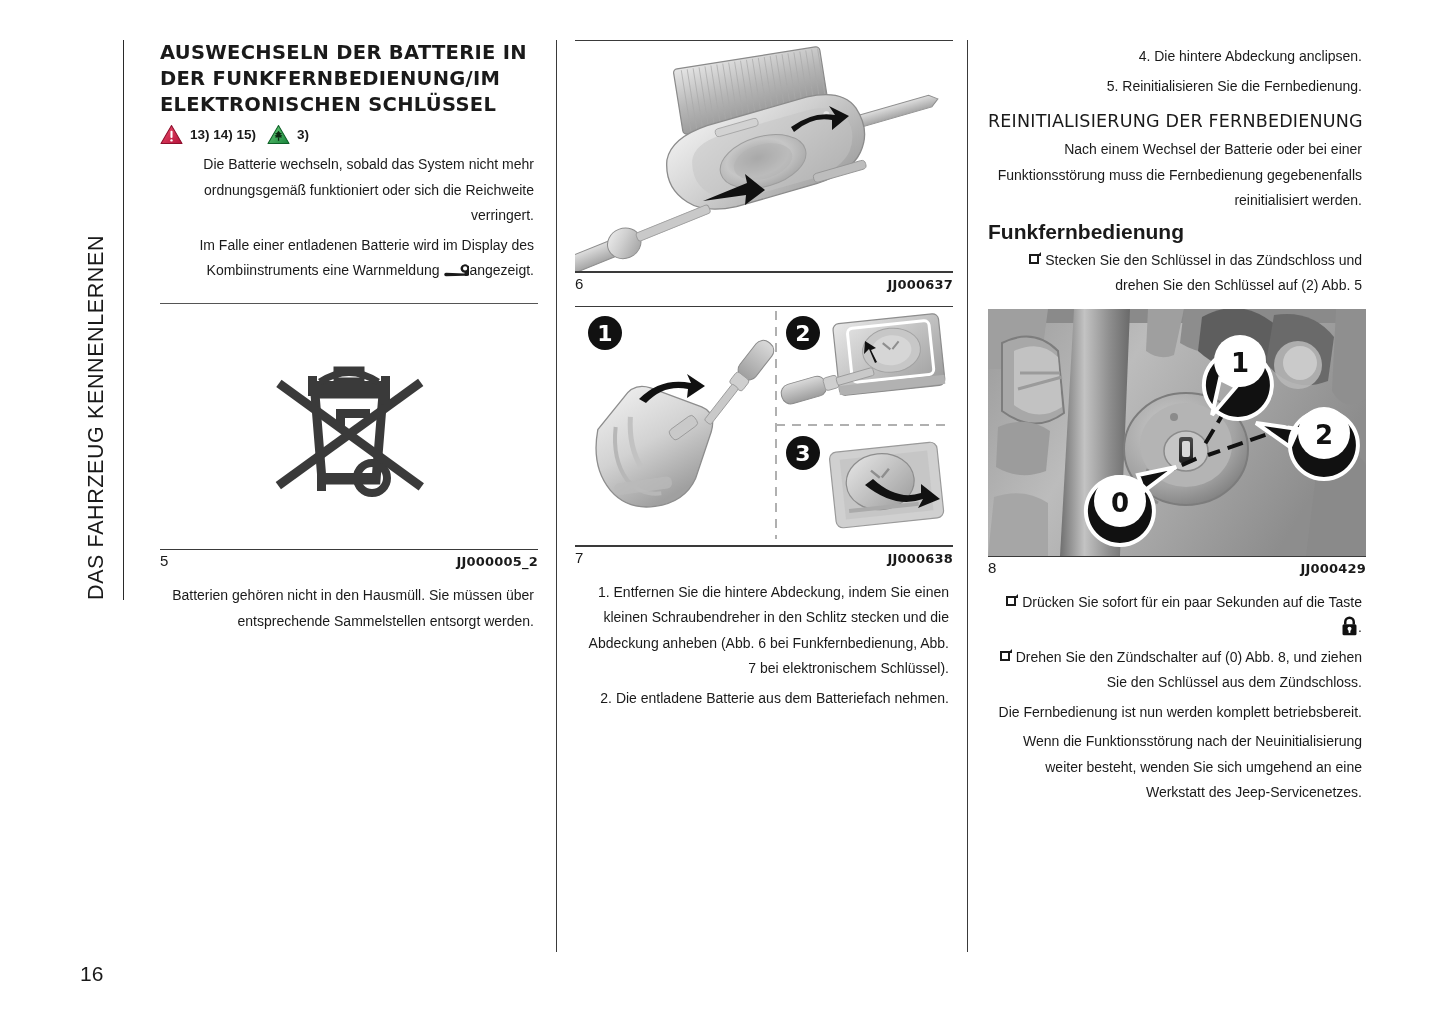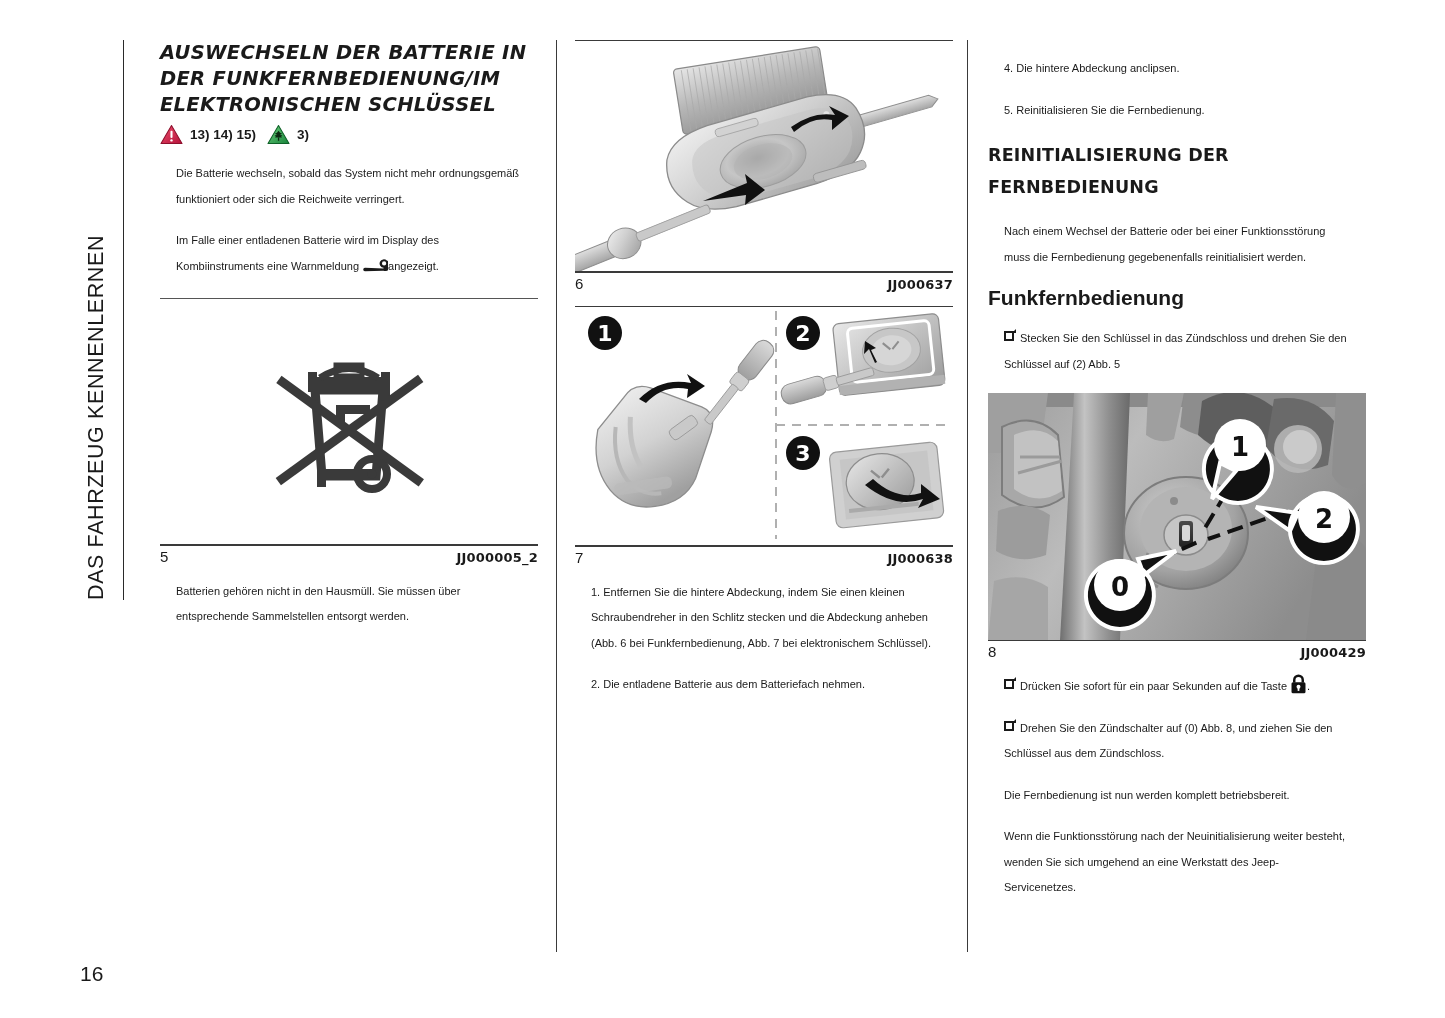--- a/index.html
+++ b/index.html
@@ -44,41 +44,41 @@
 
   
   h1.head{
     font-family:"DejaVu Sans","Liberation Sans",sans-serif;
     font-size:19.5px;
     font-weight:700;
     line-height:26px;
     letter-spacing:0.3px;
     margin:0 0 6px 0;
     text-transform:uppercase;
-    font-style:italic;
   }
   h2.sub{
     font-family:"DejaVu Sans","Liberation Sans",sans-serif;
     font-size:17.5px;
-    font-weight:700;
-    line-height:32px;
+    font-weight:400;
+    line-height:24px;
     letter-spacing:0.2px;
     margin:10px 0 2px 0;
     text-transform:uppercase;
   }
   h3.sub3{
     font-size:21px;font-weight:700;line-height:24px;margin:6px 0 0 0;
     font-family:"Liberation Sans",sans-serif;
   }
   p.body{
-    font-size:11px;
+    font-size:14px;
     line-height:25.5px;
-    margin:16px;
+    margin:4px;
     font-family:"Liberation Sans",sans-serif;
     font-weight:400;
+    text-align:right;
   }
   p.body + p.body{margin-top:0px;}
 
   .hr{height:1.4px;background:#3a3a3a;width:100%;}
   .hr-thin{height:1.2px;background:#555;width:100%;}
 
   
   .symrow{display:flex;align-items:center;gap:7px;margin:4px 0 7px 0;}
   .symrow .ref{font-size:13.5px;font-weight:700;font-family:"Liberation Sans",sans-serif;}
   .tri{display:inline-block;width:23px;height:21px;position:relative;}

